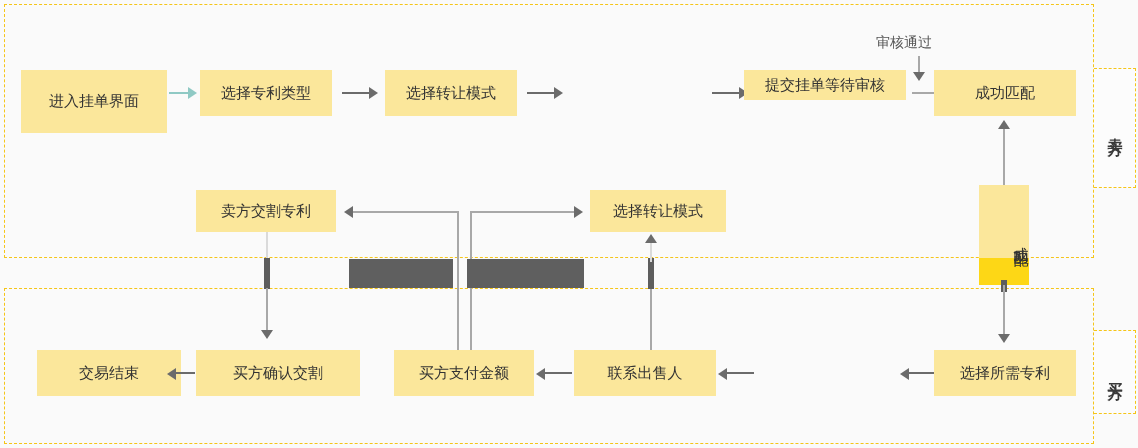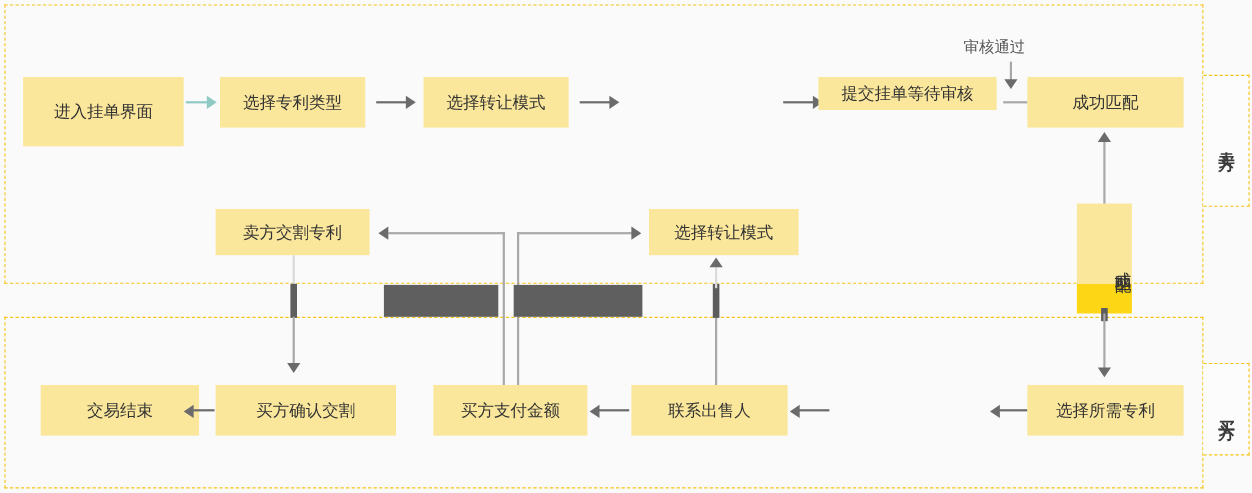--- a/index.html
+++ b/index.html
@@ -250,17 +250,17 @@
     <span>联系出售人</span>
   </div>
 
   <div class="arrow-l" style="left:718px; top:368px;"></div>
   <div class="hline" style="left:726px; top:372px; width:28px;"></div>
 
 
   <div class="arrow-l" style="left:900px; top:368px;"></div>
   <div class="hline" style="left:908px; top:372px; width:26px;"></div>
 
-  <div class="node" style="left:934px; top:350px; width:142px; height:46px;">
+  <div class="node" style="left:934px; top:350px; width:142px; height:46px;font-family:Liberation Serif, serif;">
     <span>选择所需专利</span>
   </div>
 
 </div>
 
 </body></html>

